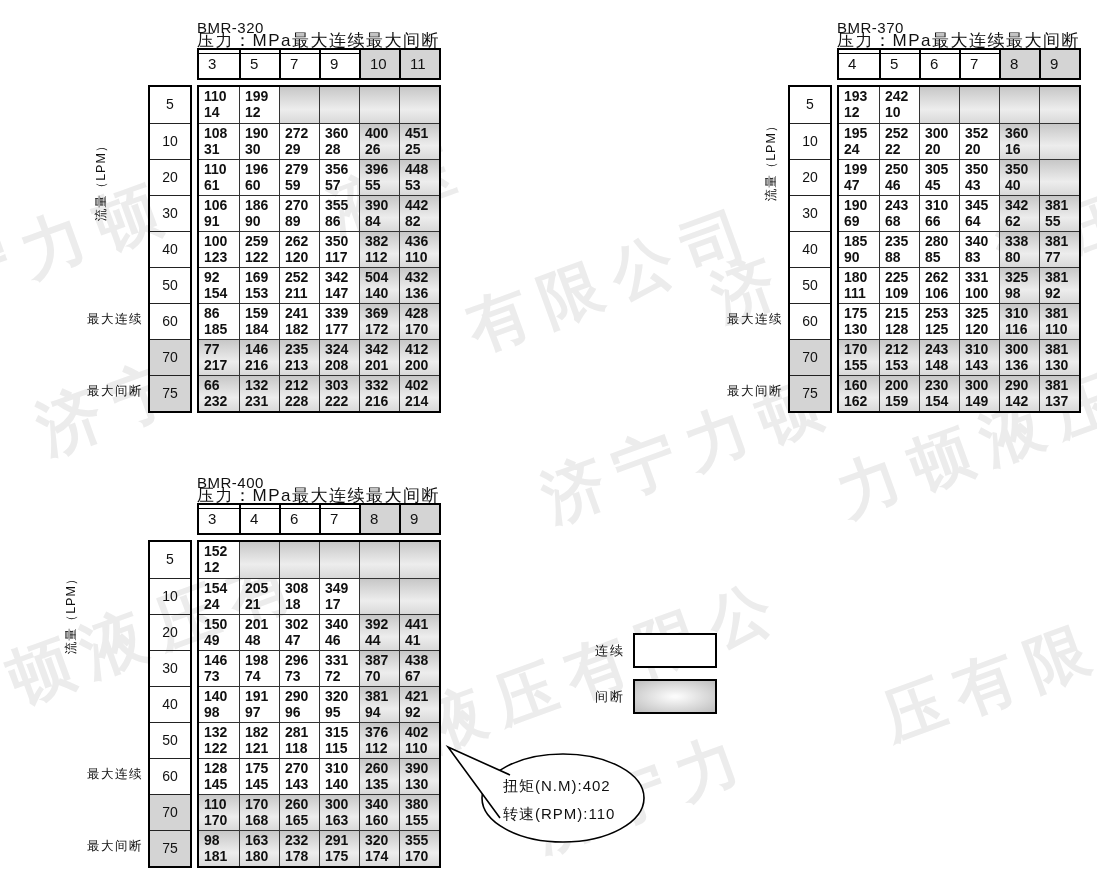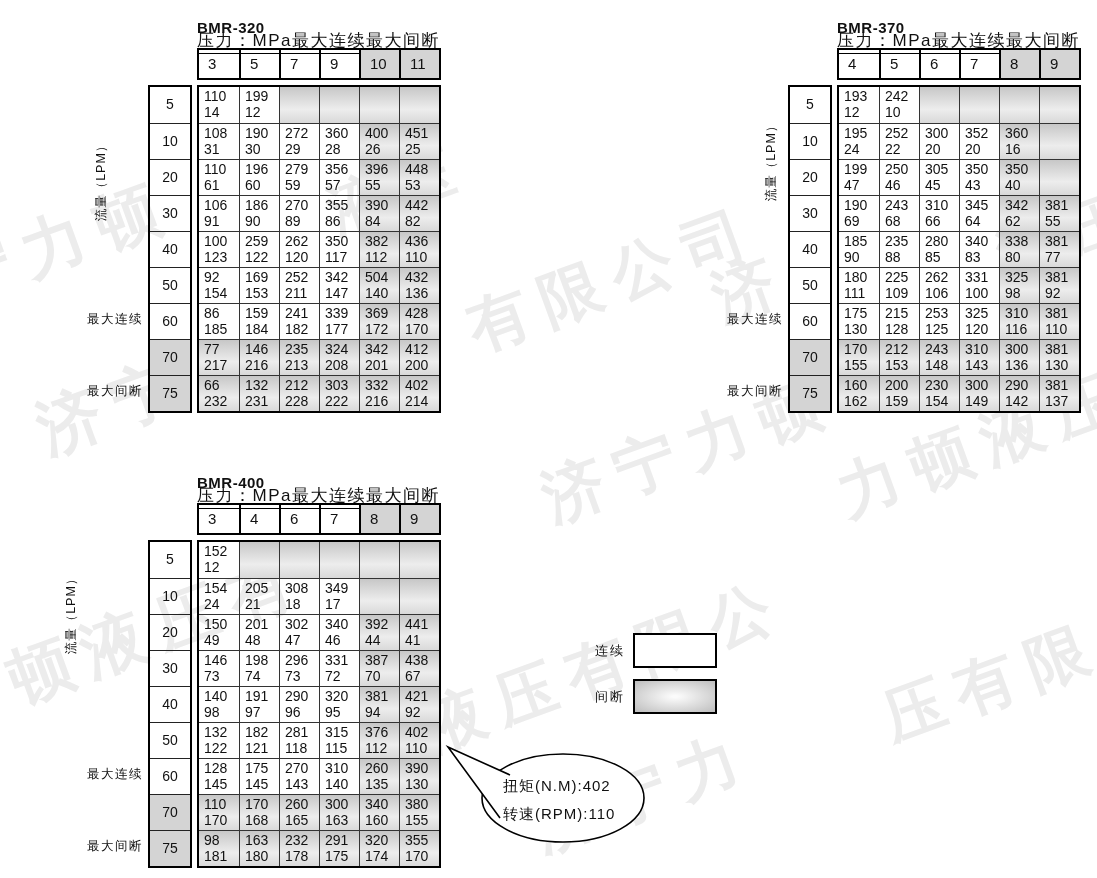--- a/index.html
+++ b/index.html
@@ -12,38 +12,38 @@
       transform-origin:left center;transform:rotate(-20deg);line-height:1;
       pointer-events:none;user-select:none;}
 
   
   #tables-layer{position:absolute;inset:0;z-index:1;}
   .motor{position:absolute;width:352px;height:402px;}
   .pos0{left:85px;top:10px;}
   .pos1{left:700px;top:10px;margin-left:25px;}
   .pos2{left:85px;top:465px;}
 
-  .title{position:absolute;left:112px;top:-3px;font-size:15px;font-weight:bold;letter-spacing:.5px;}
+  .title{position:absolute;left:112px;top:-3px;font-size:15px;font-weight:normal;letter-spacing:.5px;}
   .sub{position:absolute;left:112px;top:19px;width:240px;display:flex;justify-content:space-between;
        border-bottom:1.5px solid #000;padding-bottom:1px;font-size:17px;letter-spacing:1.5px;white-space:nowrap;}
 
   .phead{position:absolute;left:112px;top:38px;display:grid;grid-template-columns:repeat(6,40px);
          height:28px;border:2px solid #000;box-sizing:content-box;}
   .pcell{font-size:15px;padding-left:9px;line-height:27px;box-sizing:border-box;}
   .pcell + .pcell{border-left:2px solid #000;}
   .pcell.shaded{background:#d4d4d4;}
 
   .flowcol{position:absolute;left:63px;top:75px;width:40px;border:2px solid #000;
            display:grid;grid-auto-rows:36px;}
   .fcell{text-align:center;font-size:14px;line-height:35px;box-sizing:border-box;}
   .fcell + .fcell{border-top:1.5px solid #222;}
   .fcell.shaded{background:#d4d4d4;}
 
   .grid{position:absolute;left:112px;top:75px;border:2px solid #000;
-        display:grid;grid-template-columns:repeat(6,40px);grid-auto-rows:36px;}
+        display:grid;grid-template-columns:repeat(6,40px);grid-auto-rows:36px;font-weight:bold;}
   .dcell{border-left:1px solid #333;border-top:1px solid #333;font-size:14px;
          padding:1px 0 0 5px;line-height:16px;box-sizing:border-box;}
   .grid .dcell:nth-child(6n+1){border-left:none;}
   .grid .dcell:nth-child(-n+6){border-top:none;}
   .dcell.shaded{background:linear-gradient(180deg,#c7c7c7 0%,#ededed 62%,#d9d9d9 100%);}
 
   .axis{position:absolute;transform:translate(-50%,-50%) rotate(-90deg);font-size:12.5px;
         letter-spacing:1px;white-space:nowrap;}
   .pos0 .axis{left:16px;top:170px;}
   .pos1 .axis{left:46px;top:150px;}

